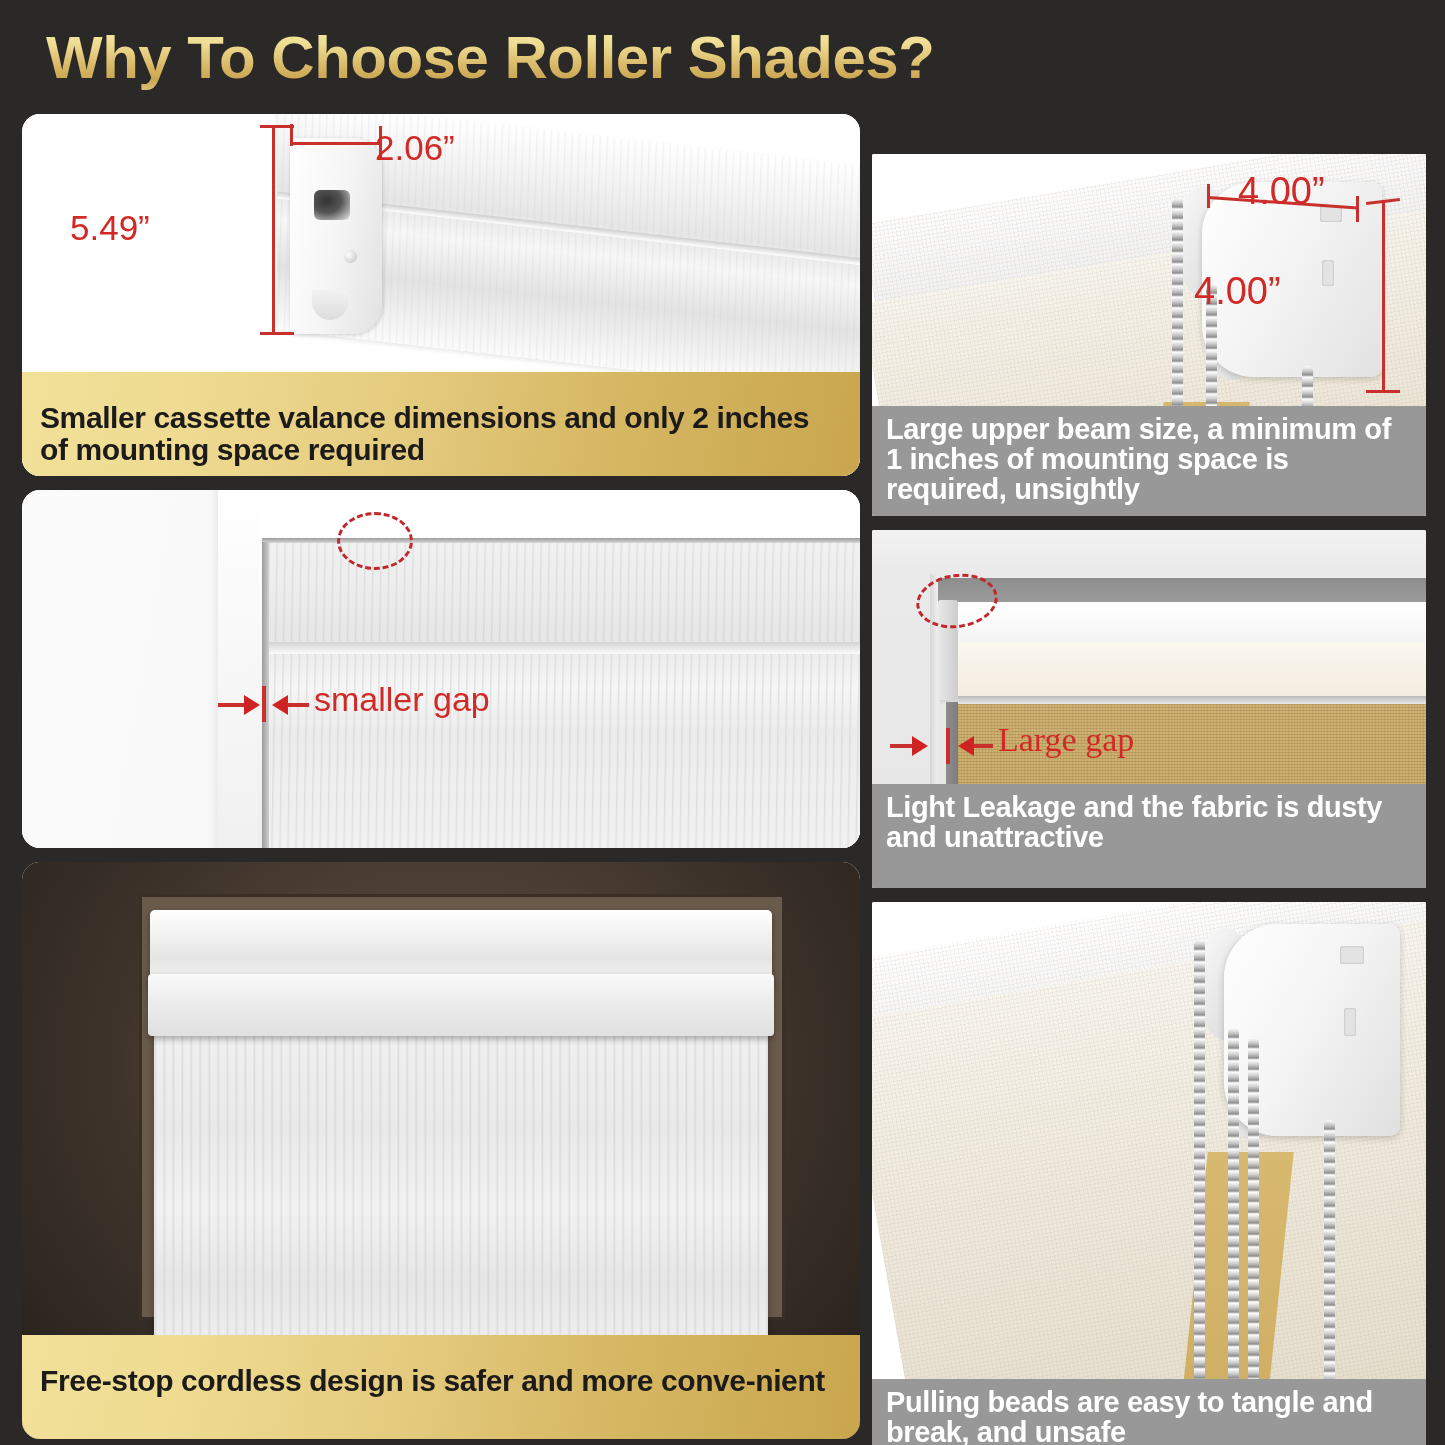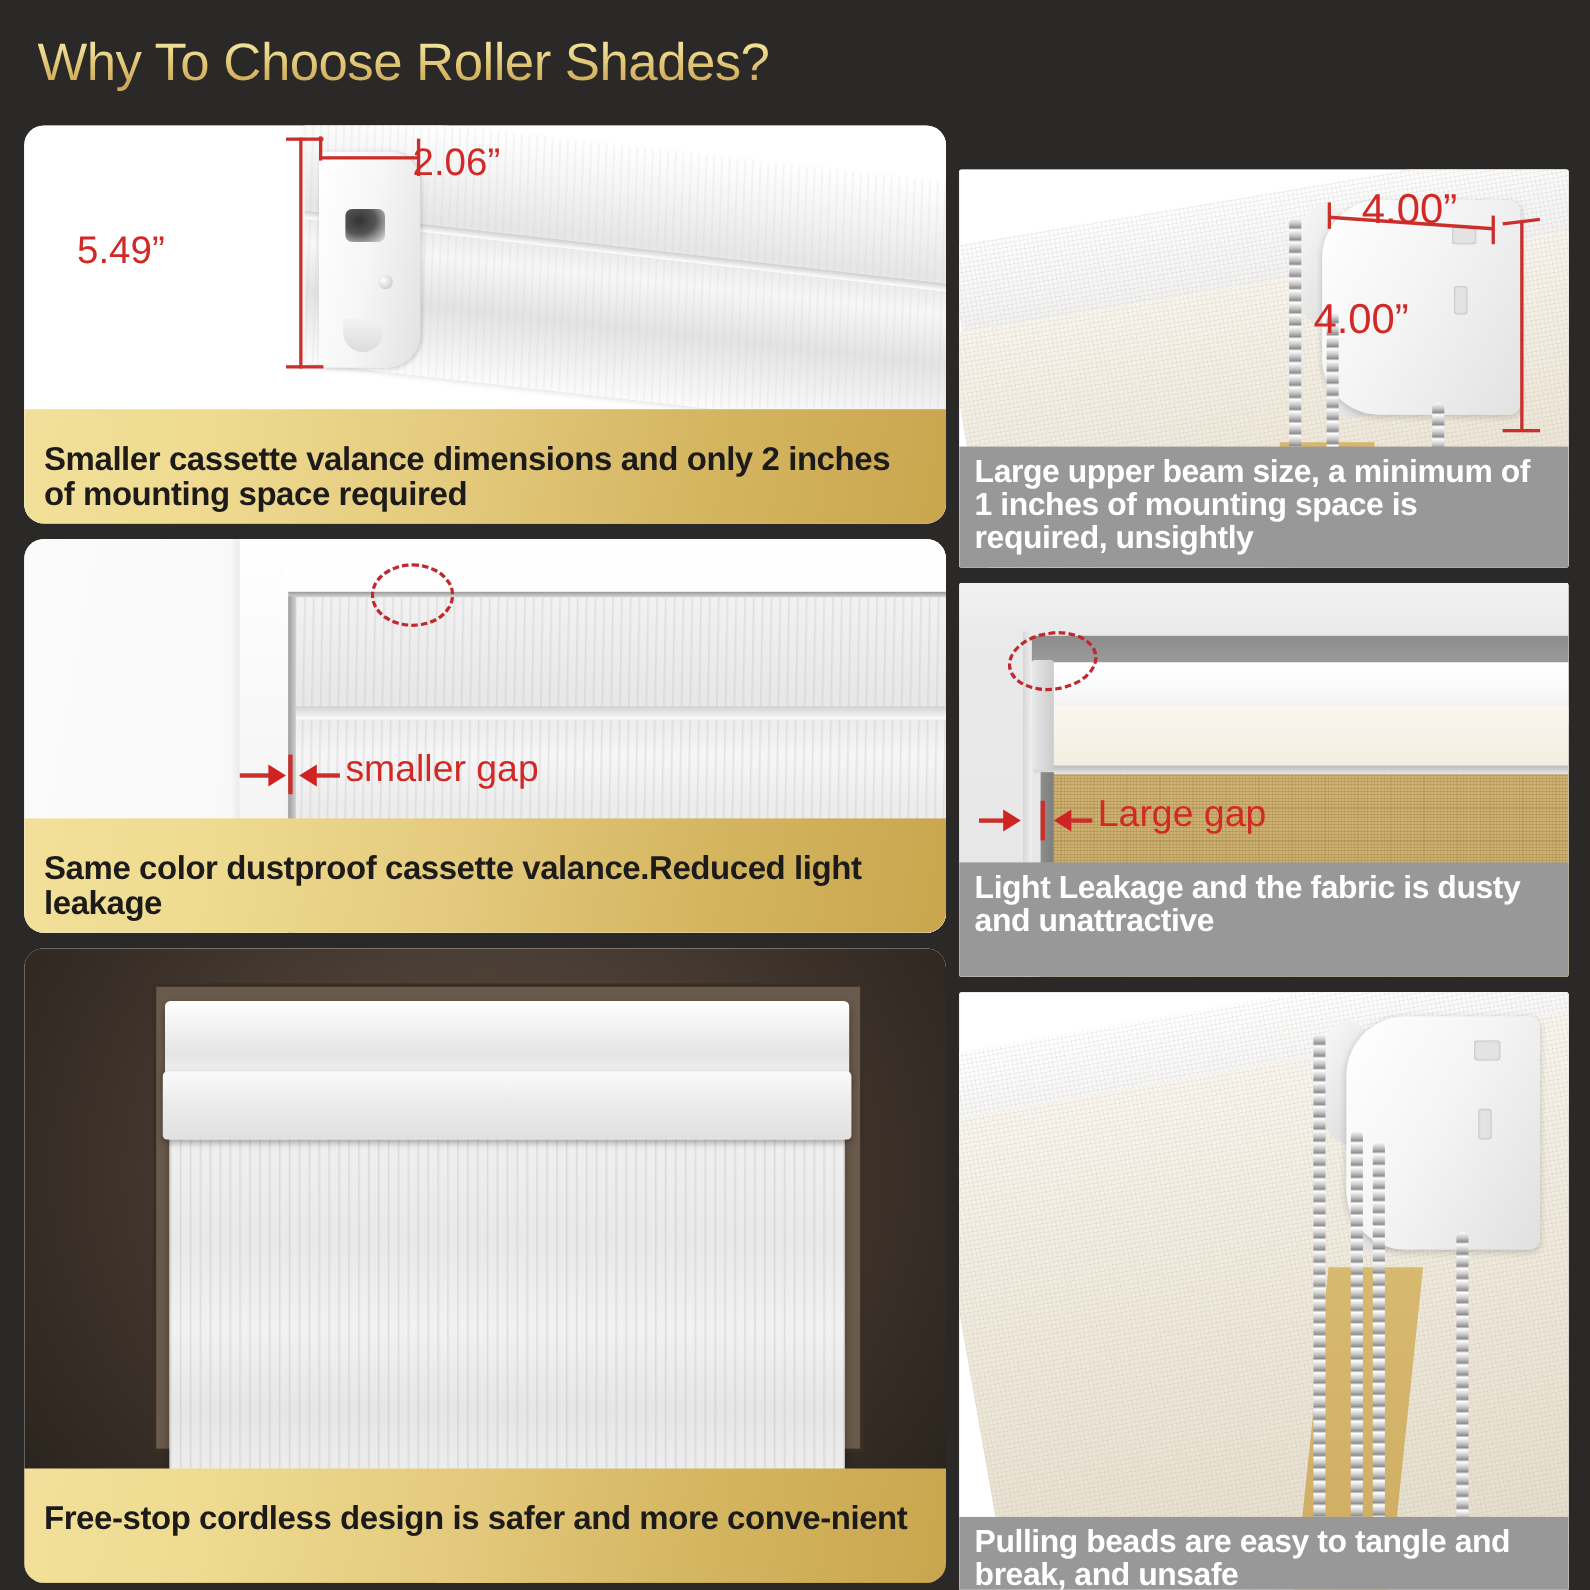--- a/index.html
+++ b/index.html
@@ -7,25 +7,25 @@
     width:1445px;height:1445px;
     background:#2b2927;
     font-family:"Liberation Sans", sans-serif;
     overflow:hidden;
   }
   .page{position:relative;width:1445px;height:1445px;background:#2b2927;}
 
   
   .title-wrap{position:absolute;left:34px;top:22px;width:1200px;height:72px;}
   .title{
-    font-size:48px;font-weight:normal;letter-spacing:-0.5px;
+    font-size:60px;font-weight:bold;letter-spacing:-0.5px;
     background:linear-gradient(180deg,#f6e9a8 0%,#efdd93 30%,#d8b766 62%,#caa551 80%,#e3cd85 100%);
     -webkit-background-clip:text;background-clip:text;color:transparent;
     -webkit-text-fill-color:transparent;
-    line-height:72px;white-space:nowrap;
+    line-height:72px;white-space:nowrap;margin-left:12px;
   }
 
   
   .grid{position:absolute;left:0;top:110px;width:1445px;height:1335px;}
   .panel{position:absolute;overflow:hidden;background:#fff;}
   .panel.left{left:22px;width:838px;border-radius:18px;}
   .panel.right{left:872px;width:554px;border-radius:2px;margin-top:40px;}
   .row1{top:4px;height:362px;}
   .row2{top:380px;height:358px;}
   .row3{top:752px;height:577px;}
@@ -358,21 +358,20 @@
         <div class="dash-ellipse" style="left:315px;top:22px;width:70px;height:52px;"></div>
 
         <div class="dim-line" style="left:196px;top:213px;width:28px;height:4px;"></div>
         <div style="position:absolute;left:222px;top:205px;width:0;height:0;border-top:10px solid transparent;border-bottom:10px solid transparent;border-left:16px solid #cf2323;"></div>
         <div class="dim-line" style="left:240px;top:196px;width:4px;height:36px;"></div>
         <div style="position:absolute;left:250px;top:205px;width:0;height:0;border-top:10px solid transparent;border-bottom:10px solid transparent;border-right:16px solid #cf2323;"></div>
         <div class="dim-line" style="left:265px;top:213px;width:22px;height:4px;"></div>
         <div class="dim-label" style="left:292px;top:190px;font-size:34px;font-weight:normal;">smaller gap</div>
       </div>
 
-      <div class="cap gold r1">Same color dustproof cassette valance.Reduced light leakage</div>
     </div>
 
     <div class="panel right row2">
       <div class="photo">
         <div class="p4-wall"></div>
         <div class="p4-graytop"></div>
         <div class="p4-beam"></div>
         <div class="p4-beam2"></div>
         <div class="p4-railline"></div>
         <div class="p4-tan">
@@ -382,21 +381,21 @@
         <div class="p4-gapbar"></div>
         <div class="p4-clip"></div>
 
         <div class="dash-ellipse" style="left:44px;top:44px;width:76px;height:48px;transform:rotate(-8deg);"></div>
 
         <div class="dim-line" style="left:18px;top:214px;width:24px;height:4px;"></div>
         <div style="position:absolute;left:40px;top:206px;width:0;height:0;border-top:10px solid transparent;border-bottom:10px solid transparent;border-left:16px solid #cf2323;"></div>
         <div class="dim-line" style="left:74px;top:198px;width:4px;height:36px;"></div>
         <div style="position:absolute;left:86px;top:206px;width:0;height:0;border-top:10px solid transparent;border-bottom:10px solid transparent;border-right:16px solid #cf2323;"></div>
         <div class="dim-line" style="left:101px;top:214px;width:20px;height:4px;"></div>
-        <div class="dim-label" style="left:126px;top:191px;font-size:34px;font-weight:normal;">Large gap</div>
+        <div class="dim-label" style="left:126px;top:191px;font-size:34px;font-weight:normal;font-family:Liberation Serif, serif;">Large gap</div>
       </div>
 
       <div class="cap gray r2">Light Leakage and the fabric is dusty and unattractive</div>
     </div>
 
     <div class="panel left row3">
       <div class="photo">
         <div class="p5-room"></div>
         <div class="p5-win"></div>
         <div class="p5-sky"></div>

